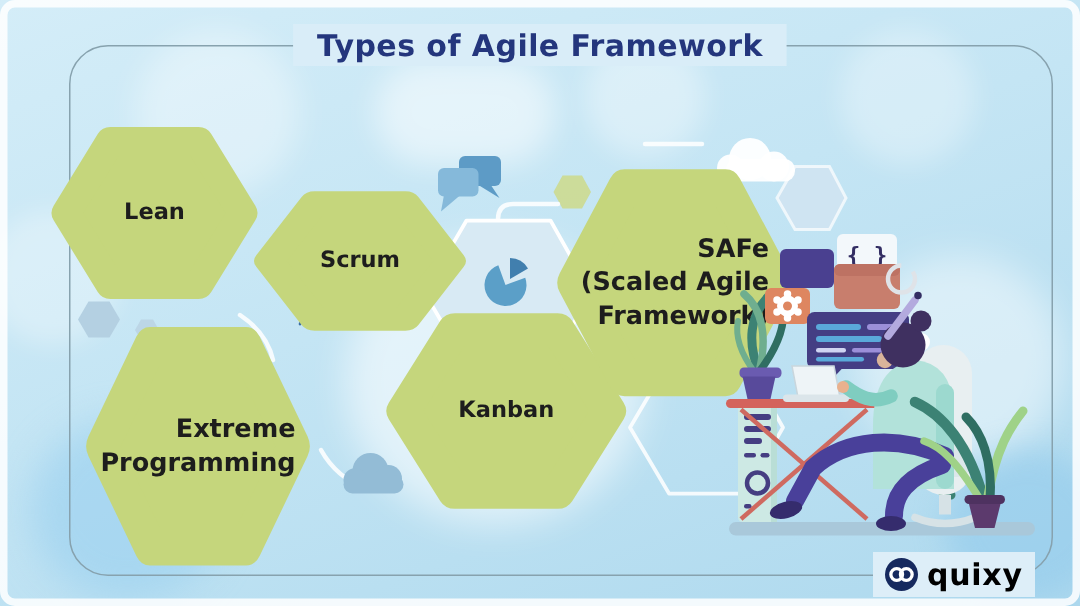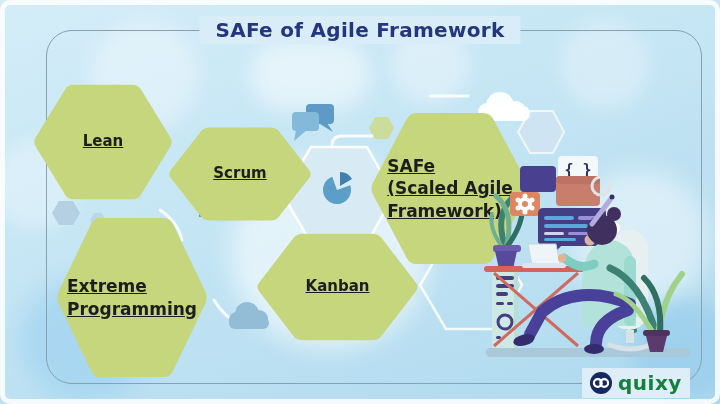--- a/index.html
+++ b/index.html
@@ -14,30 +14,30 @@
   .title{
     position:absolute;left:50%;top:30px;transform:translate(-50%,-50%);
     z-index:30;background:#d9edf8;padding:2px 16px;white-space:nowrap;
     color:#24367d;font-size:20px;font-weight:bold;letter-spacing:.3px;
   }
   .decor-layer{position:absolute;left:0;top:0;z-index:6;pointer-events:none;}
   .hex{position:absolute;z-index:10;}
   .hex svg{position:absolute;inset:0;width:100%;height:100%;overflow:visible;}
   .hex-label{
     position:absolute;inset:0;display:flex;align-items:center;justify-content:center;
-    text-align:left;white-space:pre-line;font-weight:bold;color:#1d1d1d;
-    font-size:15px;line-height:1.3;z-index:2;text-decoration:underline;
+    text-align:right;white-space:pre-line;font-weight:bold;color:#1d1d1d;
+    font-size:15px;line-height:1.3;z-index:2;
   }
   .hex-xp .hex-label,.hex-safe .hex-label{font-size:17px;}
   .illustration{position:absolute;left:478px;top:146px;z-index:20;pointer-events:none;}
   .logo{
     position:absolute;left:582px;top:368px;height:30px;z-index:35;
     display:flex;align-items:center;gap:6px;background:#ddeef8;padding:0 8px;
   }
-  .logo-text{font-size:20px;font-weight:bold;color:#15803d;letter-spacing:.5px;line-height:1;}
+  .logo-text{font-size:20px;font-weight:bold;color:#000000;letter-spacing:.5px;line-height:1;}
 </style>
 </head>
 <body>
 
 <div class="stage">
 
   <div class="bokeh" style="left:230px;top:160px;width:200px;height:190px;background:rgba(255,255,255,.55);filter:blur(12px);"></div>
   <div class="bokeh" style="left:90px;top:20px;width:110px;height:110px;background:rgba(255,255,255,.35);filter:blur(10px);"></div>
   <div class="bokeh" style="left:570px;top:170px;width:140px;height:140px;background:rgba(255,255,255,.45);filter:blur(12px);"></div>
   <div class="bokeh" style="left:20px;top:280px;width:130px;height:120px;background:rgba(150,205,238,.55);filter:blur(12px);"></div>
@@ -125,21 +125,21 @@
   </div>
 
   <div class="hex hex-xp" style="left:56px;top:217px;width:152px;height:161px;">
     <svg viewBox="0 0 100 86" preserveAspectRatio="none">
       <polygon points="8,43 29,7.5 71,7.5 92,43 71,78.5 29,78.5" fill="#c5d67c" stroke="#c5d67c" stroke-width="14" stroke-linejoin="round"></polygon>
     </svg>
     <div class="hex-label">Extreme
 Programming</div>
   </div>
 
-  <div class="hex hex-kanban" style="left:256px;top:233px;width:163px;height:108px;">
+  <div class="hex hex-kanban" style="left:256px;top:208px;width:163px;height:132px;">
     <svg viewBox="0 0 100 86" preserveAspectRatio="none">
       <polygon points="8,43 29,7.5 71,7.5 92,43 71,78.5 29,78.5" fill="#c5d67c" stroke="#c5d67c" stroke-width="14" stroke-linejoin="round"></polygon>
     </svg>
     <div class="hex-label">Kanban</div>
   </div>
 
   <div class="hex hex-safe" style="left:370px;top:112px;width:160px;height:153px;">
     <svg viewBox="0 0 100 86" preserveAspectRatio="none">
       <polygon points="8,43 29,7.5 71,7.5 92,43 71,78.5 29,78.5" fill="#c5d67c" stroke="#c5d67c" stroke-width="14" stroke-linejoin="round"></polygon>
     </svg>
@@ -259,21 +259,21 @@
         <path d="M178,188 C168,150 150,130 132,122" stroke="#3c8274" stroke-width="7"></path>
         <path d="M180,188 C186,152 196,138 204,128" stroke="#9fd288" stroke-width="6"></path>
         <path d="M176,188 C160,162 150,152 138,148" stroke="#9fd288" stroke-width="5"></path>
         <path d="M182,188 C184,160 176,142 166,132" stroke="#2f6e62" stroke-width="6"></path>
       </g>
       <rect x="165" y="184" width="27" height="6" rx="3" fill="#4e3260"></rect>
       <polygon points="168,190 189,190 185,206 172,206" fill="#5c3a6d"></polygon>
     </g>
   </svg>
 
-  <div class="title">SAFe of Agile Framework</div>
+  <div class="title">Types of Agile Framework</div>
 
   <div class="logo">
     <svg width="22" height="22" viewBox="0 0 22 22">
       <circle cx="11" cy="11" r="11" fill="#16295e"></circle>
       <circle cx="7.8" cy="11" r="3.9" fill="none" stroke="#ffffff" stroke-width="2.2"></circle>
       <circle cx="14.2" cy="11" r="3.9" fill="none" stroke="#ffffff" stroke-width="2.2"></circle>
     </svg>
     <span class="logo-text">quixy</span>
   </div>
 

